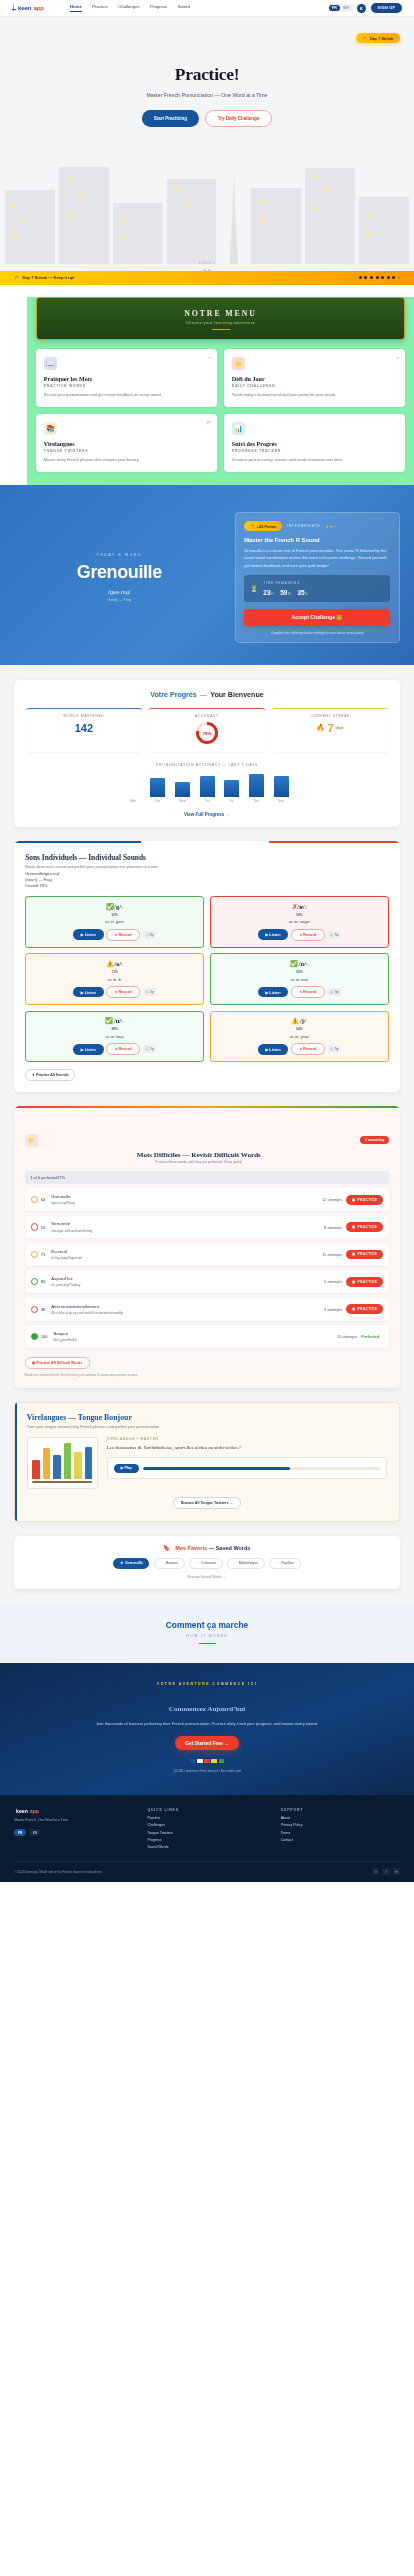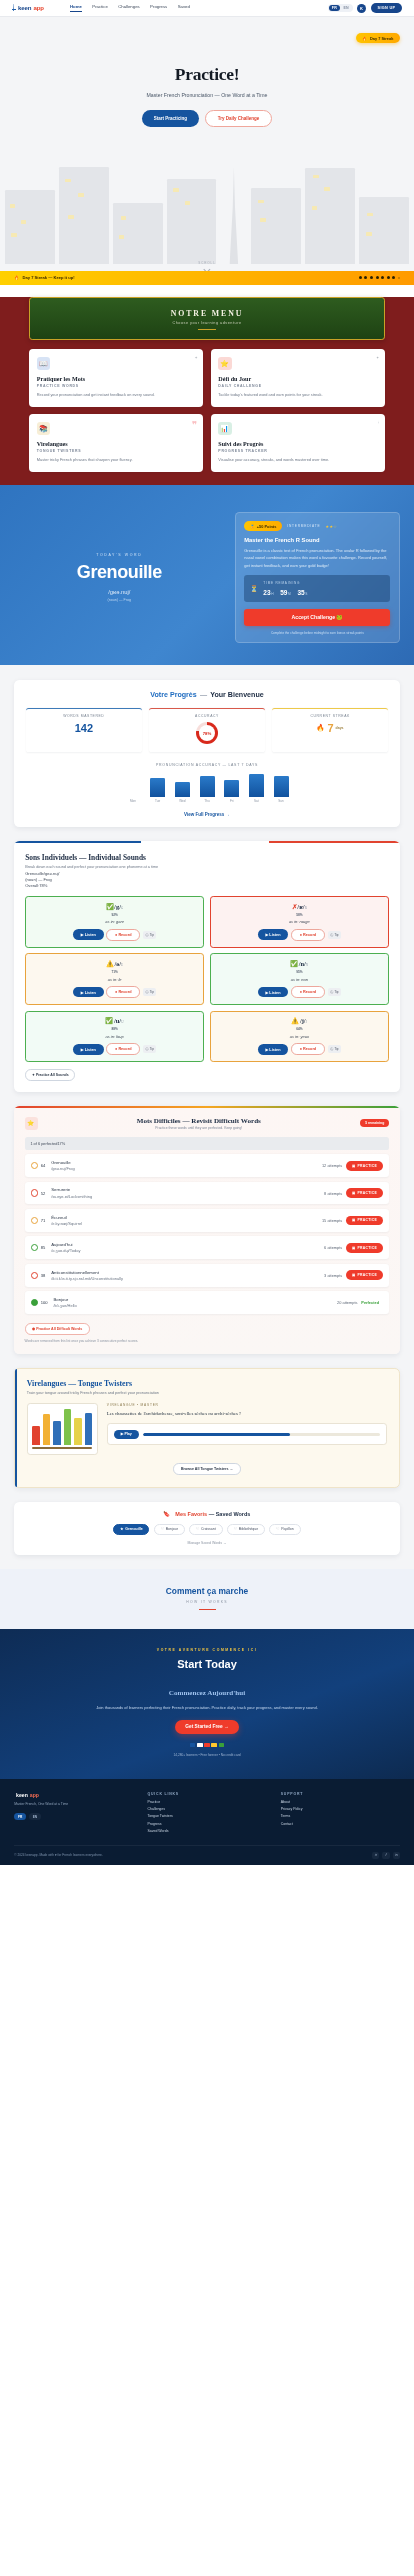--- a/index.html
+++ b/index.html
@@ -53,21 +53,21 @@
   .chev{display:block;margin:1.9px auto 0;width:5.2px;height:5.2px;border-right:0.8px solid #a8aeb8;
       border-bottom:0.8px solid #a8aeb8;transform:rotate(45deg);}
   .streakbar{position:absolute;left:0;right:0;bottom:0;height:14.2px;
       background:linear-gradient(90deg,#ffd000,#ff9a00);display:flex;align-items:center;padding:0 14.2px;z-index:7;}
   .streakbar .t{font-size:4.1px;font-weight:bold;color:#3a2800;display:flex;gap:3.2px;align-items:center;}
   .dots{margin-left:auto;display:flex;gap:2.6px;align-items:center;}
   .dots b{width:3px;height:3px;border-radius:50%;background:#2b2000;display:block;}
   .dots b.off{background:rgba(43,32,0,.3);width:1.9px;height:1.9px;}
 
   
-  .wrap{padding:0 29px;background:#7f1d1d;}
+  .wrap{padding:0 9px;background:#86efac;margin-left:27px;}
   .menubanner{margin-top:11.6px;background:linear-gradient(180deg,#2e5c1f,#1e4213);border:1px solid #c9a227;
       border-radius:3.2px;padding:11px 0 9.7px;text-align:center;box-shadow:0 1.9px 5.8px rgba(0,0,0,.18);}
   .menubanner h2{font-size:7.8px;letter-spacing:1.9px;color:#f5f2e4;font-weight:bold;}
   .menubanner p{font-size:3.8px;color:#c6cdb6;letter-spacing:0.5px;margin-top:3.2px;}
   .menubanner .rule{width:18px;height:0.6px;background:#c9a227;margin:3.9px auto 0;}
 
   
   .cards{display:grid;grid-template-columns:1fr 1fr;gap:7.1px;margin-top:9px;padding-bottom:13px;}
   .fcard{background:#fff;border-radius:3.9px;padding:7.8px 7.8px 9px;box-shadow:0 0.6px 2.6px rgba(20,30,50,.07);position:relative;}
   .fcard .corner{position:absolute;right:5.8px;top:5.8px;font-size:3.9px;opacity:.35;}
@@ -141,21 +141,21 @@
   .practiceall{margin-top:7.1px;background:#fff;border:0.6px solid #cfd6e0;border-radius:5.8px;
       padding:2.9px 5.8px;font-size:3.5px;font-weight:bold;color:#2c3747;cursor:pointer;}
 
   
   .dwpanel{background:linear-gradient(180deg,#fdf6f4,#fbf7f5);border-radius:5.2px;overflow:hidden;
       box-shadow:0 1.3px 5.2px rgba(20,30,50,.07);}
   .dwpanel .topline{height:1.6px;background:linear-gradient(90deg,#e1432f,#f5a623,#3aa03a);}
   .dw-in{padding:9px 10.4px 10.4px;}
   .dwhead{display:flex;align-items:center;gap:6.5px;}
   .dwicon{width:13px;height:13px;border-radius:3.2px;background:#fbe2dd;display:flex;align-items:center;justify-content:center;font-size:5.8px;}
-  .dwhead h2{font-family:"Liberation Serif",serif;font-size:7.1px;font-weight:bold;flex:1;text-align:center;}
+  .dwhead h2{font-family:"Liberation Serif",serif;font-size:7.1px;font-weight:bold;flex:1;text-align:center;margin-top:34px;}
   .dwhead .subt{font-size:3.4px;color:#7d8798;font-weight:normal;font-family:"Liberation Sans",sans-serif;display:block;margin-top:1.3px;}
   .remaining{background:#ef3b2b;color:#fff;border-radius:5.2px;padding:2.3px 5.2px;font-size:3.4px;font-weight:bold;}
   .progline{background:#e9ebee;border-radius:2.6px;padding:3.9px 5.8px;margin-top:7.1px;font-size:3.9px;color:#404a59;}
   .wrow{background:#fff;border-radius:3.2px;padding:5.8px 6.5px;margin-top:4.5px;display:flex;align-items:center;
      box-shadow:0 0.6px 1.9px rgba(20,30,50,.05);}
   .wscore{width:7.1px;height:7.1px;border-radius:50%;border:1px solid;margin-right:2.6px;flex:0 0 7.1px;}
   .wsnum{font-size:4.1px;color:#2c3747;margin-right:5.8px;}
   .winfo{flex:1;}
   .winfo .w{font-size:4.3px;color:#2c3747;}
   .winfo .i{font-size:4px;color:#6d7786;margin-top:1.3px;}
@@ -654,21 +654,21 @@
         <button class="practicebtn">◉ Practice All Difficult Words</button>
         <div class="dwnote">Words are removed from this list once you achieve 3 consecutive perfect scores.</div>
       </div>
     </div>
   </div>
 </div>
 
 <div class="sectionbg" style="padding-top:0">
   <div class="ttpanel">
     <div class="tthead">
-      <h2>Virelangues — Tongue Twisters</h2>
+      <h2>Virelangues — Tongue Bonjour</h2>
       <p>Train your tongue around tricky French phrases and perfect your pronunciation</p>
     </div>
     <div class="ttbody">
       <div class="ttchart">
         <div class="ttbars">
           <i style="height:19.4px;background:#e1432f"></i>
           <i style="height:31px;background:#f2b134"></i>
           <i style="height:24.6px;background:#2f6fb8"></i>
           <i style="height:36px;background:#7ec24b"></i>
           <i style="height:27px;background:#e6d24a"></i>
@@ -724,21 +724,20 @@
 </div>
 
 <div class="howbg">
   <h2>Comment ça marche</h2>
   <div class="kick">HOW IT WORKS</div>
   <div class="howrule"></div>
 </div>
 
 <div class="cta">
   <div class="kick">VOTRE AVENTURE COMMENCE ICI</div>
-  <h2>Start Today</h2>
   <h3>Commencez Aujourd'hui</h3>
   <p>Join thousands of learners perfecting their French pronunciation. Practice daily, track your progress, and master every sound.</p>
   <button class="ctabtn">Get Started Free  →</button>
   <div class="flags">
     <i style="background:#15549f"></i>
     <i style="background:#ffffff"></i>
     <i style="background:#ef3b2b"></i>
     <i style="background:#ffc82e"></i>
     <i style="background:#3aa03a"></i>
   </div>

